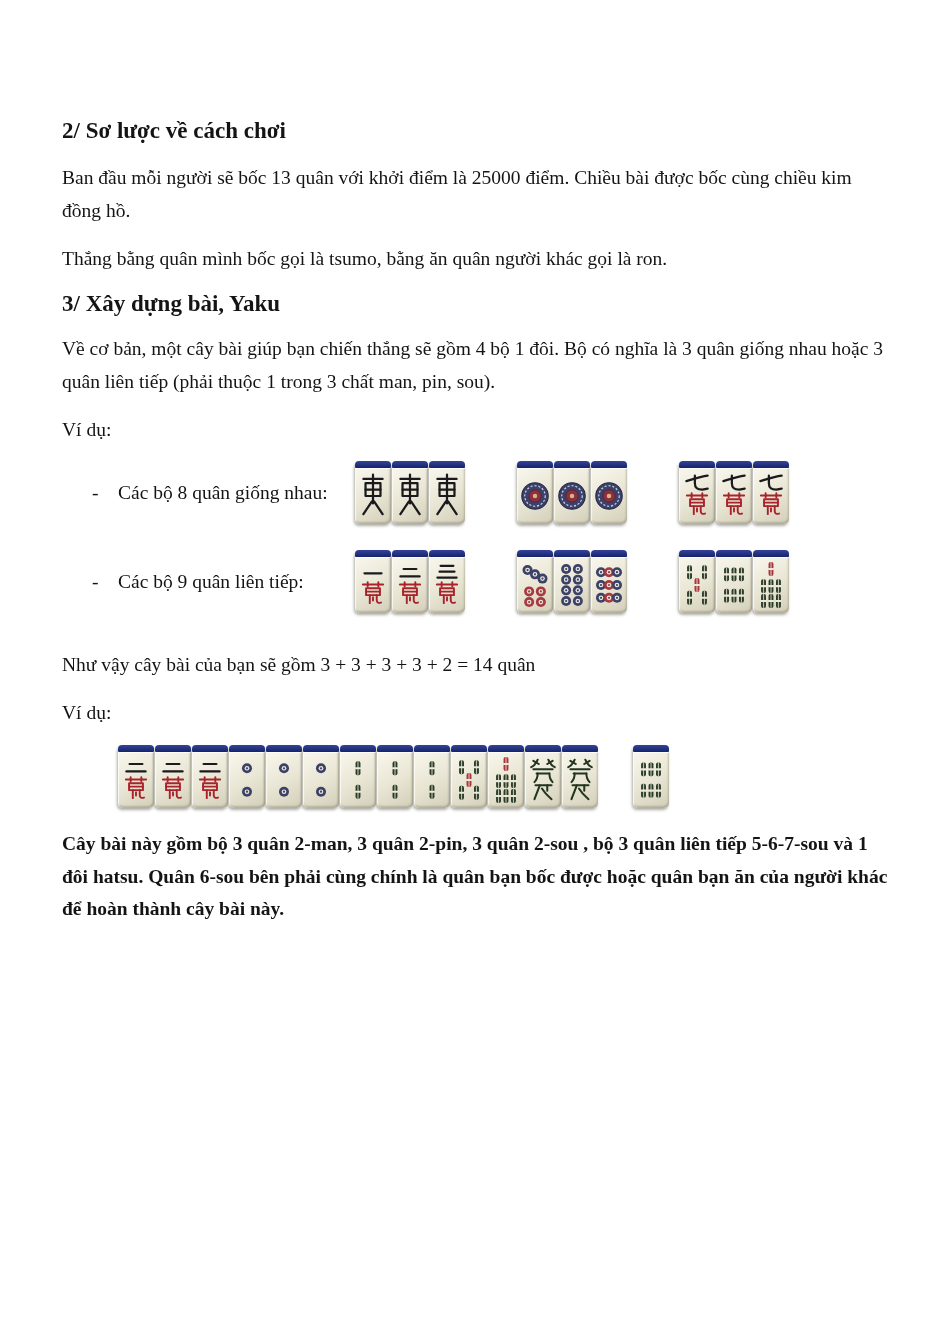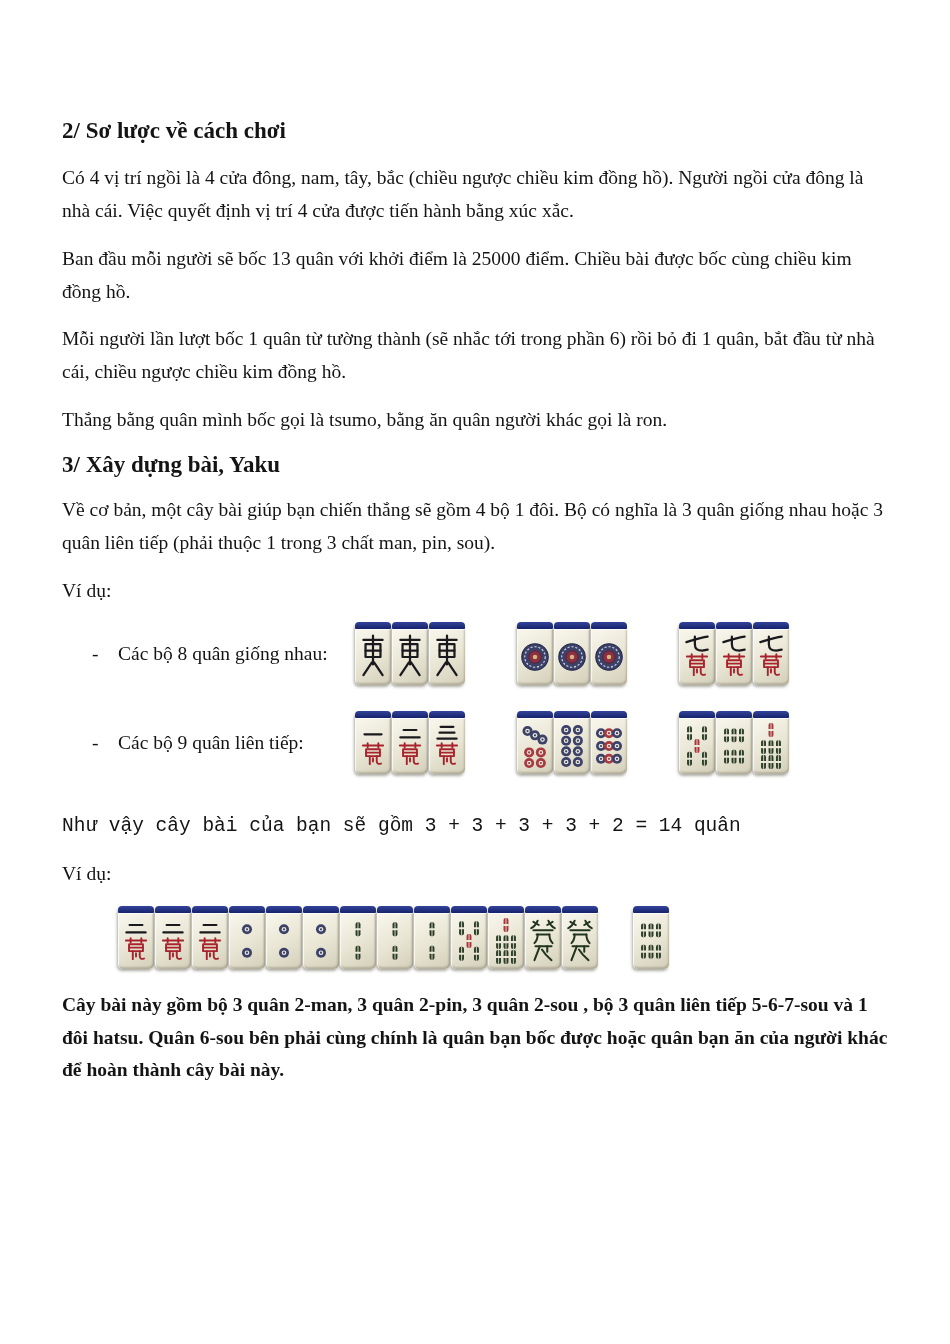--- a/index.html
+++ b/index.html
@@ -66,23 +66,21 @@
   .hand .main{display:flex;gap:1px;}
   .hand .spacer{width:35px;flex:0 0 auto;}
   .closing{margin-top:0;font-weight:bold;}
 </style>
 </head>
 <body>
 
 <div class="page">
 
   <h2 class="sec">2/ Sơ lược về cách chơi</h2>
-  <p class="body">Có 4 vị trí ngồi là 4 cửa đông, nam, tây, bắc (chiều ngược chiều kim đồng hồ). Người ngồi cửa đông là nhà cái. Việc quyết định vị trí 4 cửa được tiến hành bằng xúc xắc.</p>
   <p class="body">Ban đầu mỗi người sẽ bốc 13 quân với khởi điểm là 25000 điểm. Chiều bài được bốc cùng chiều kim đồng hồ.</p>
-  <p class="body">Mỗi người lần lượt bốc 1 quân từ tường thành (sẽ nhắc tới trong phần 6) rồi bỏ đi 1 quân, bắt đầu từ nhà cái, chiều ngược chiều kim đồng hồ.</p>
   <p class="body">Thắng bằng quân mình bốc gọi là tsumo, bằng ăn quân người khác gọi là ron.</p>
 
   <h2 class="sec sec3">3/ Xây dựng bài, Yaku</h2>
   <p class="body lead">Về cơ bản, một cây bài giúp bạn chiến thắng sẽ gồm 4 bộ 1 đôi. Bộ có nghĩa là 3 quân giống nhau hoặc 3 quân liên tiếp (phải thuộc 1 trong 3 chất man, pin, sou).</p>
   <p class="body">Ví dụ:</p>
 
   <div class="bullets">
       <div class="bullet">
         <span class="dash">-</span>
         <span class="bullet-label">Các bộ 8 quân giống nhau:</span>
@@ -414,21 +412,21 @@
                 <rect x="19.7" y="31.5" width="4.6" height="13" rx="1.8" fill="#2a3c26"></rect>
                 <rect x="18.9" y="37" width="6.2" height="2" rx="1" fill="#ece9da"></rect>
                 <rect x="21.45" y="31.5" width="1.1" height="13" fill="#ece9da" opacity=".75"></rect>
               </svg>
             </div>
           </div>
         </div>
       </div>
     </div>
 
-  <p class="body" style="margin-top:36px;font-family:Liberation Mono, monospace;">Như vậy cây bài của bạn sẽ gồm 3 + 3 + 3 + 3 + 2 = 14 quân</p>
+  <p class="body" style="margin-top:36px;">Như vậy cây bài của bạn sẽ gồm 3 + 3 + 3 + 3 + 2 = 14 quân</p>
   <p class="body">Ví dụ:</p>
 
   <div class="hand">
     <div class="main">
         <div class="tile">
           <div class="band"></div>
           <svg class="face" viewBox="0 0 30 46">
             <g class="ink">
               <path d="M9,8 H21"></path>
               <path d="M6,15 H24"></path>

